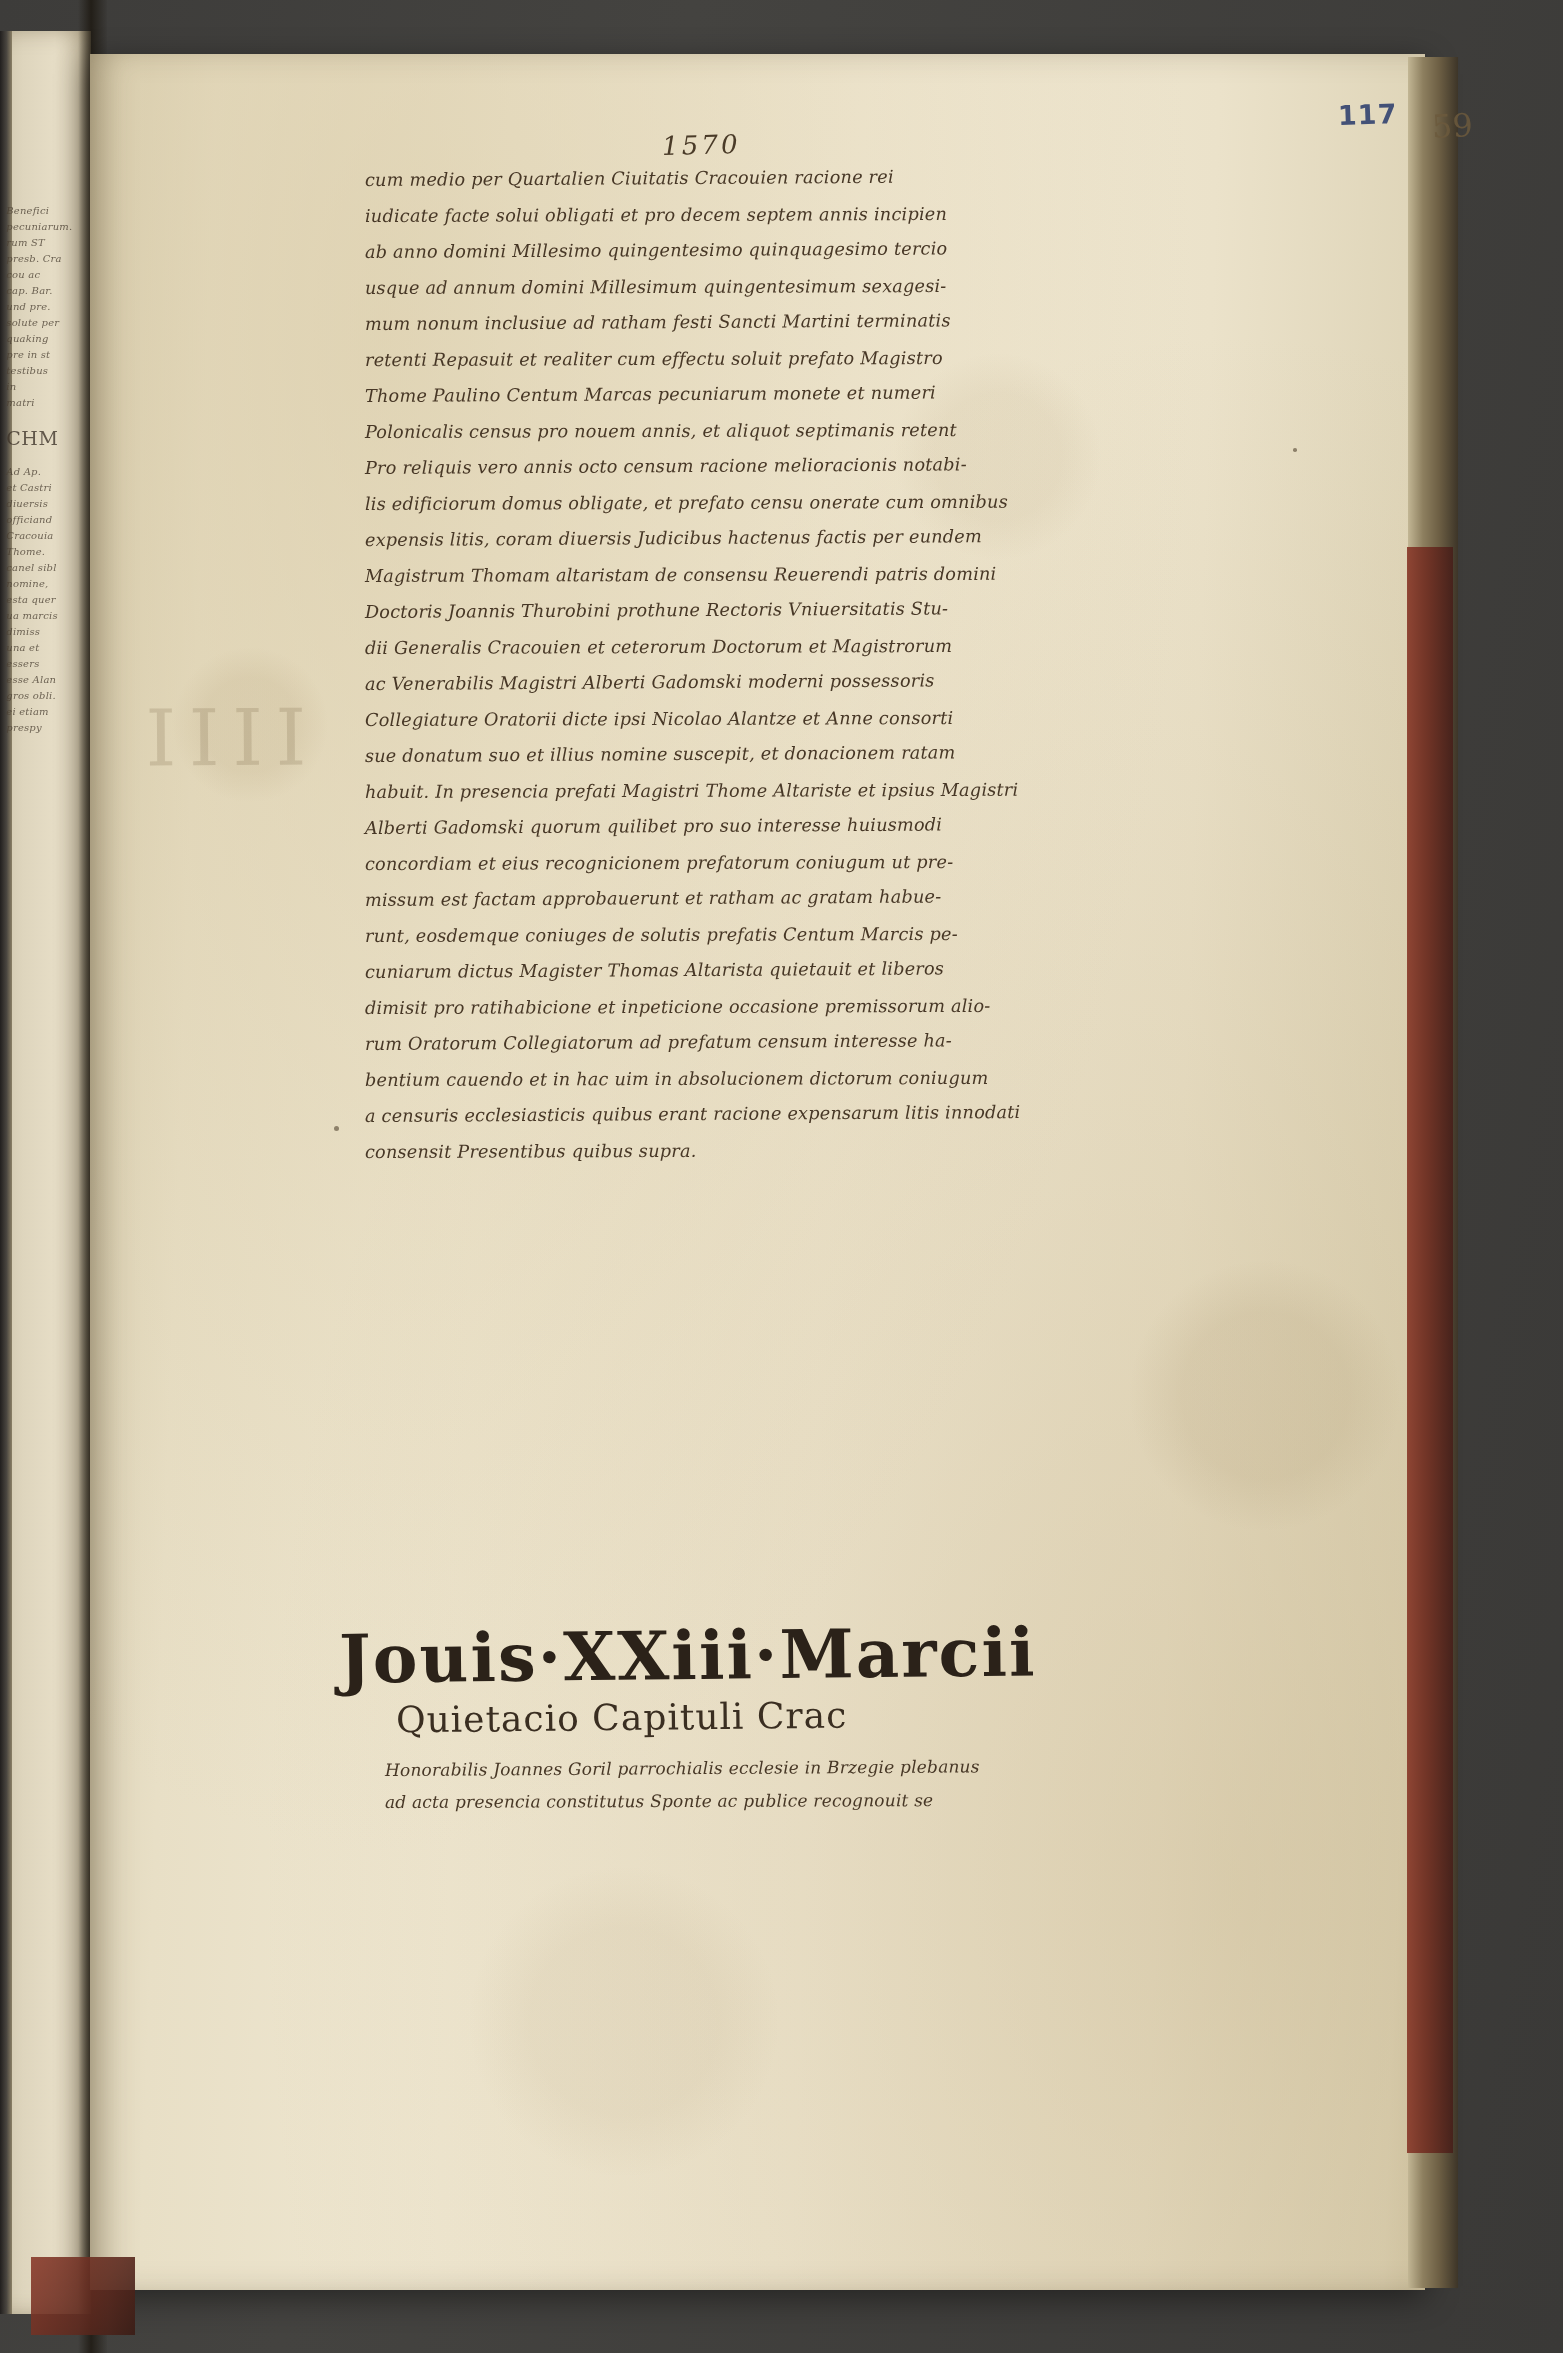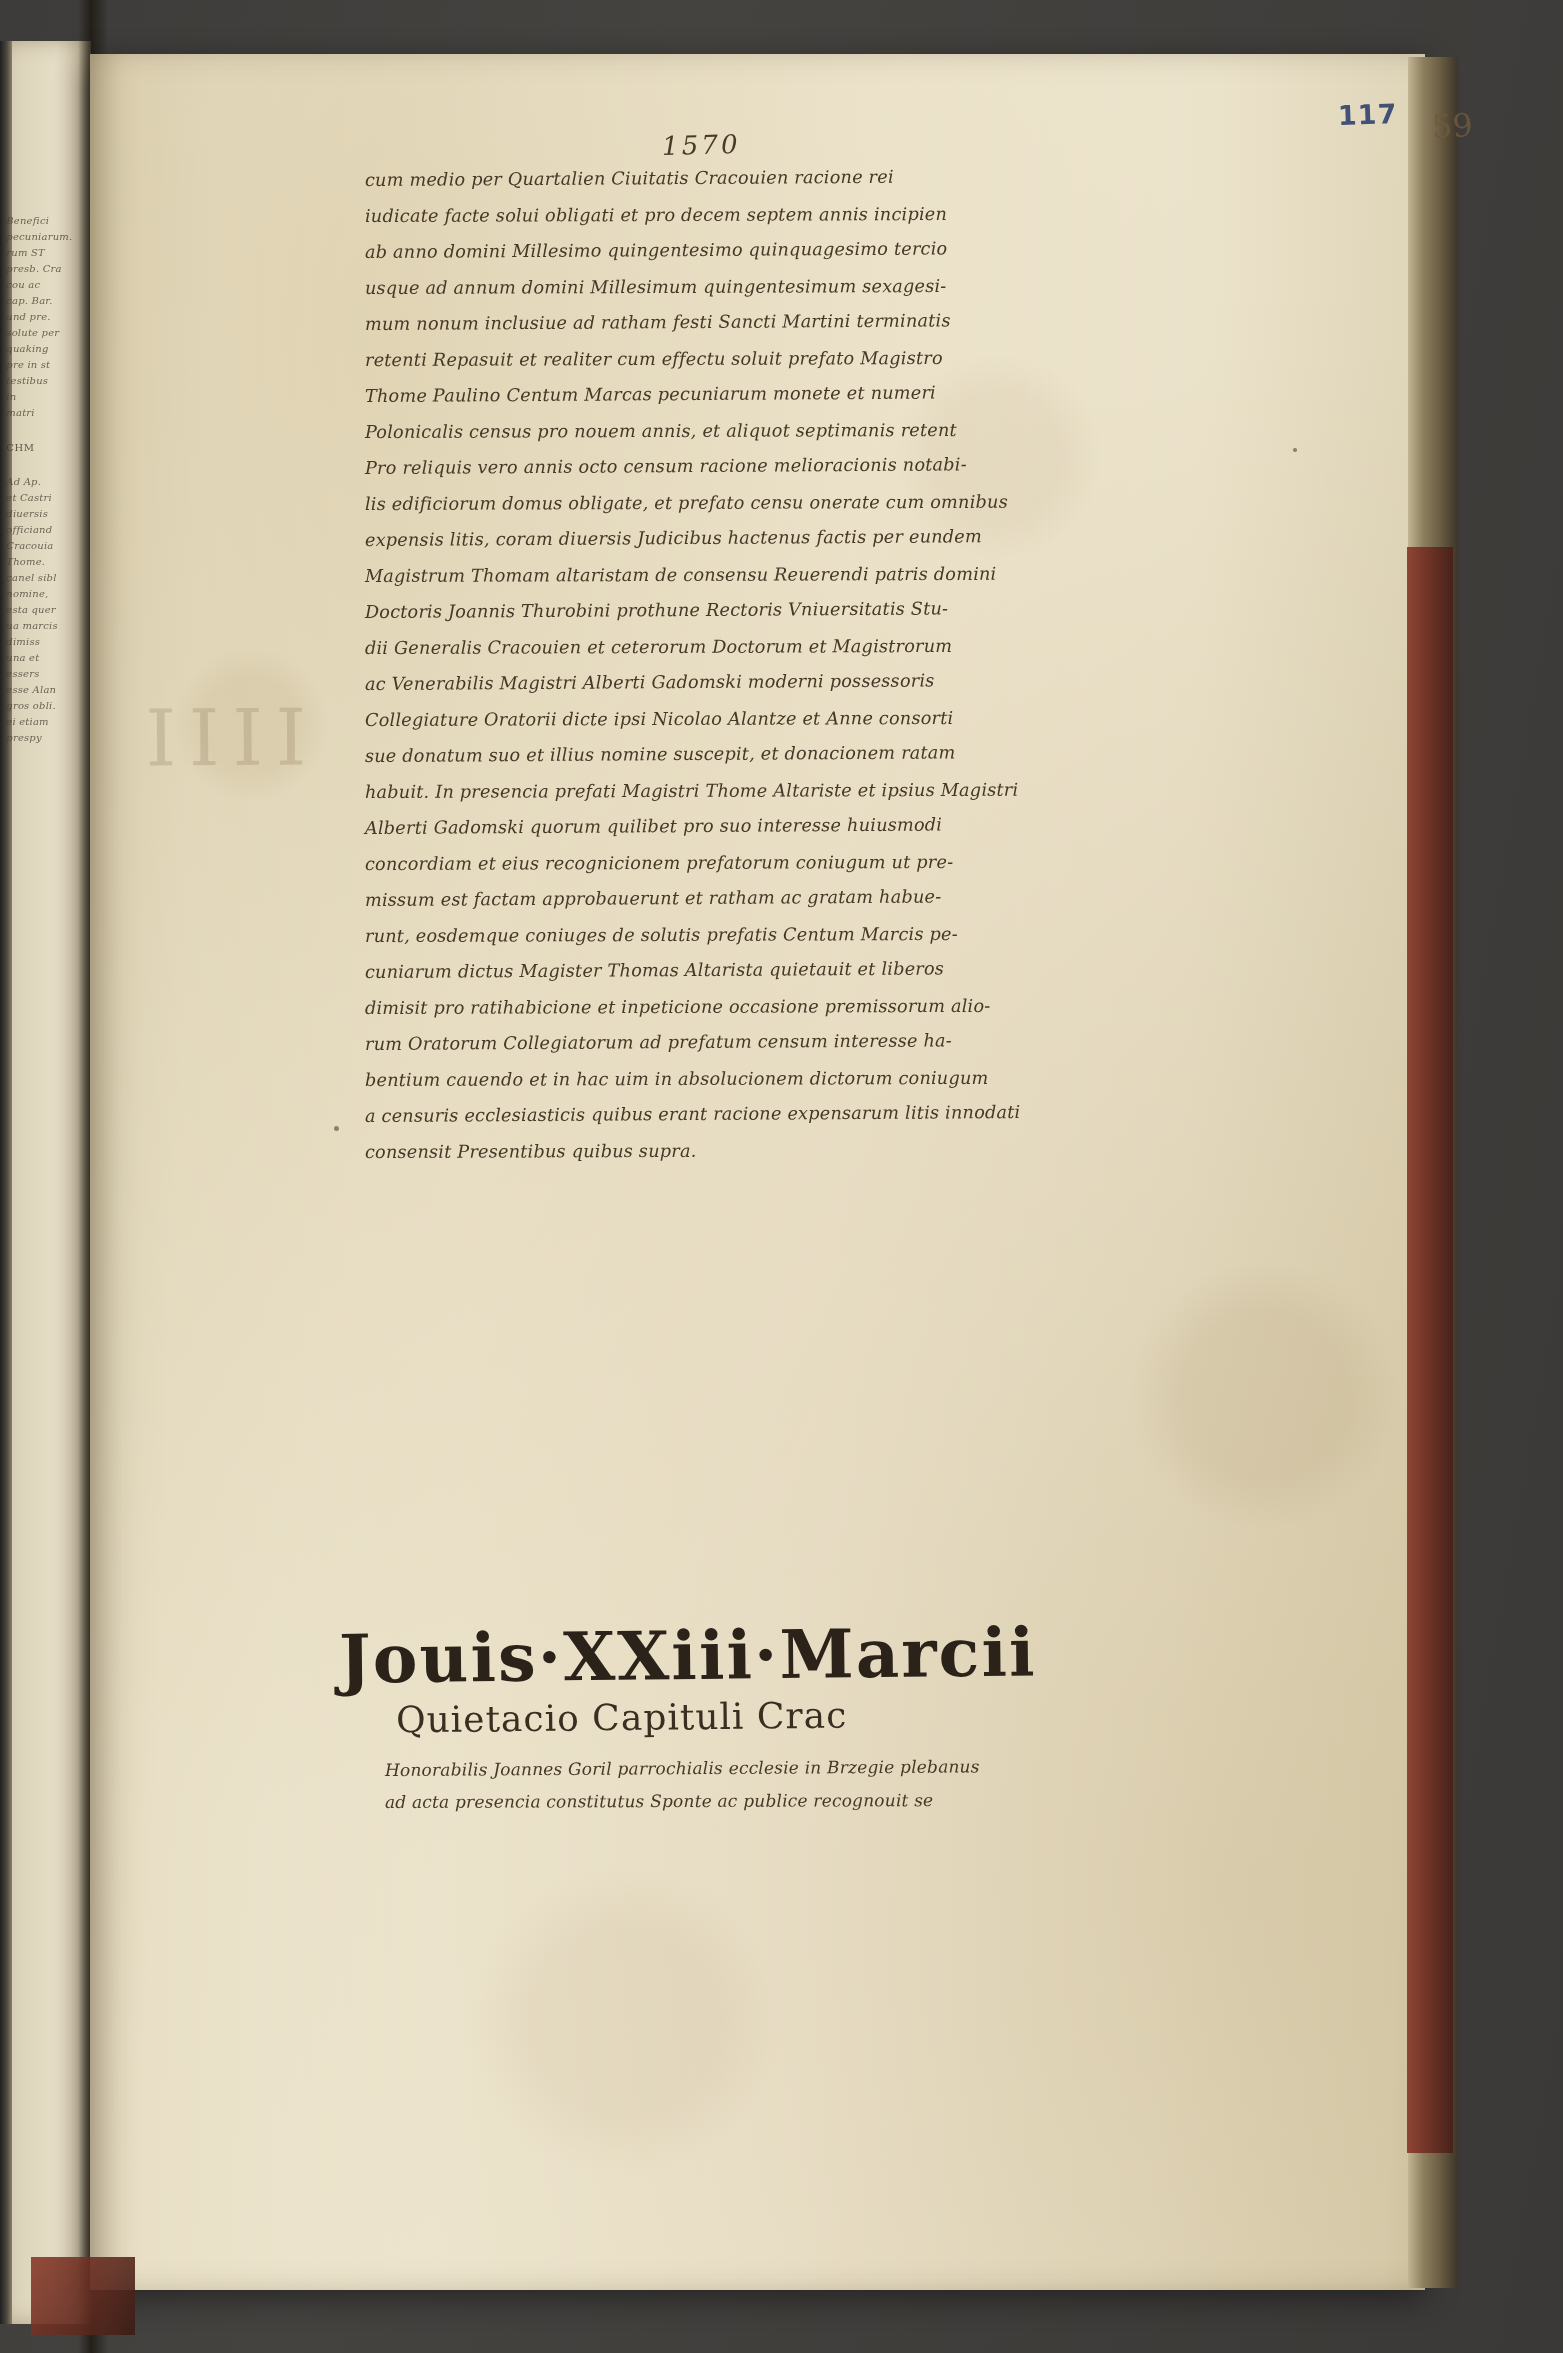--- a/index.html
+++ b/index.html
@@ -19,21 +19,21 @@
   .desk {
     position: absolute;
     inset: 0;
     background: linear-gradient(100deg, #3d3c3a 0%, #444340 35%, #3a3937 100%);
   }
 
   
   .verso {
     position: absolute;
     left: 0;
-    top: 41px;
+    top: 31px;
     width: 91px;
     height: 2283px;
     background: linear-gradient(90deg, #cfc6ad 0%, #ded5bd 25%, #e6ddc6 60%, #d7cdb4 100%);
     box-shadow: inset -13.6px 0 24px -5.2px rgba(90,75,45,0.55);
   }
   .verso-edge {
     position: absolute;
     left: 0;
     top: 0;
     width: 11.5px;
@@ -48,21 +48,21 @@
     color: #4b4033;
     font-size: 10px;
     line-height: 16px;
     font-family: "DejaVu Serif", serif;
     font-style: italic;
     opacity: 0.78;
     letter-spacing: 0.2px;
   }
   .verso-marginalia .blk { margin-bottom: 13.6px; }
   .verso-marginalia .big {
-    font-size: 10px;
+    font-size: 19px;
     font-style: normal;
     letter-spacing: 0.5px;
     margin: 19px 0 17.7px 0;
     color: #3e342a;
   }
 
   
   .gutter {
     position: absolute;
     left: 78px;

